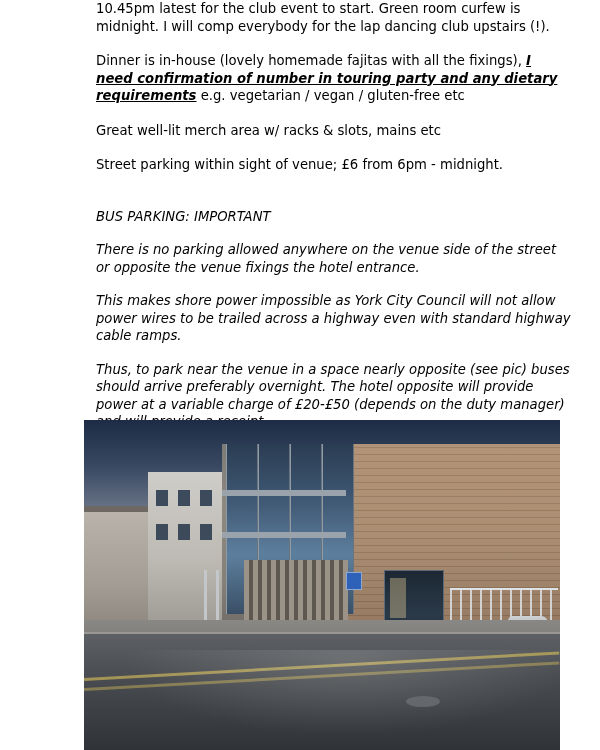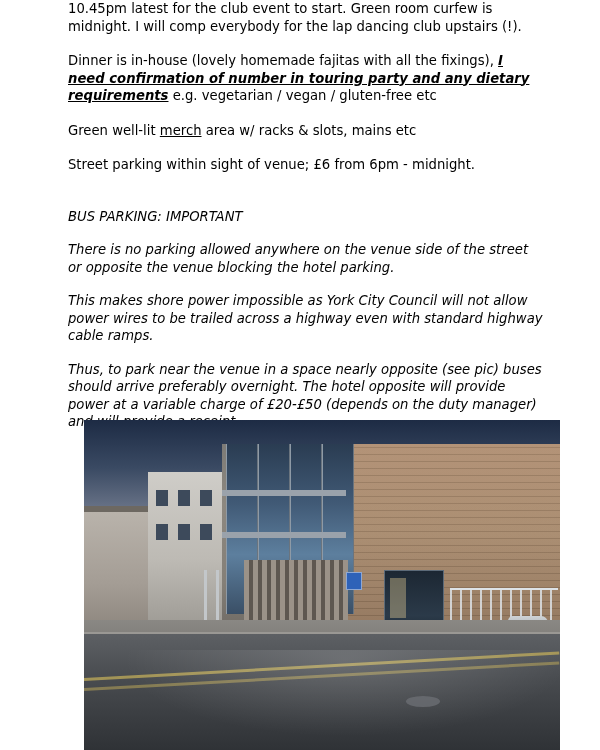--- a/index.html
+++ b/index.html
@@ -15,21 +15,21 @@
     overflow: hidden;
   }
   .page {
     position: relative;
     width: 600px;
     height: 750px;
     background: #ffffff;
   }
   .content {
     position: absolute;
-    left: 68px;
+    left: 96px;
     top: 0px;
     width: 476px;
   }
   p.para {
     margin: 0 0 0 0;
     font-size: 13.2px;
     line-height: 17.5px;
     color: #000000;
     font-family: "DejaVu Sans", sans-serif;
   }
@@ -40,21 +40,20 @@
     height: 16px;
   }
   .clipped-top {
     margin-top: -4px;
   }
   .bolditalic {
     font-weight: normal;
     font-style: italic;
   }
   .underline {
-    text-decoration: underline;
   }
   .bi-underline {
     font-weight: bold;
     font-style: italic;
     text-decoration: underline;
   }
   .photo-wrap {
     position: absolute;
     left: 84px;
     top: 420px;
@@ -222,42 +221,42 @@
 
     <div class="gap"></div>
 
     <p class="para">
       <span>Dinner is in-house (lovely homemade fajitas with all the fixings), </span><span class="bi-underline">I need confirmation of number in touring party and any dietary requirements</span><span> e.g. vegetarian / vegan / gluten-free etc</span>
     </p>
 
     <div class="gap"></div>
 
     <p class="para">
-      <span>Green well-lit </span><span class="underline">merch</span><span> area w/ racks &amp; slots, mains etc</span>
+      <span>Great well-lit </span><span class="underline">merch</span><span> area w/ racks &amp; slots, mains etc</span>
     </p>
 
     <div class="gap"></div>
 
     <p class="para">
       <span>Street parking within sight of venue; £6 from 6pm - midnight.</span>
     </p>
 
     <div class="gap"></div>
 
 
     <div class="gap"></div>
 
     <p class="para bolditalic">
       <span>BUS PARKING: IMPORTANT</span>
     </p>
 
     <div class="gap-sm"></div>
 
     <p class="para bolditalic">
-      <span>There is no parking allowed anywhere on the venue side of the street or opposite the venue blocking the hotel parking.</span>
+      <span>There is no parking allowed anywhere on the venue side of the street or opposite the venue fixings the hotel entrance.</span>
     </p>
 
     <div class="gap-sm"></div>
 
     <p class="para bolditalic">
       <span>This makes shore power impossible as York City Council will not allow power wires to be trailed across a highway even with standard highway cable ramps.</span>
     </p>
 
     <div class="gap-sm"></div>
 

